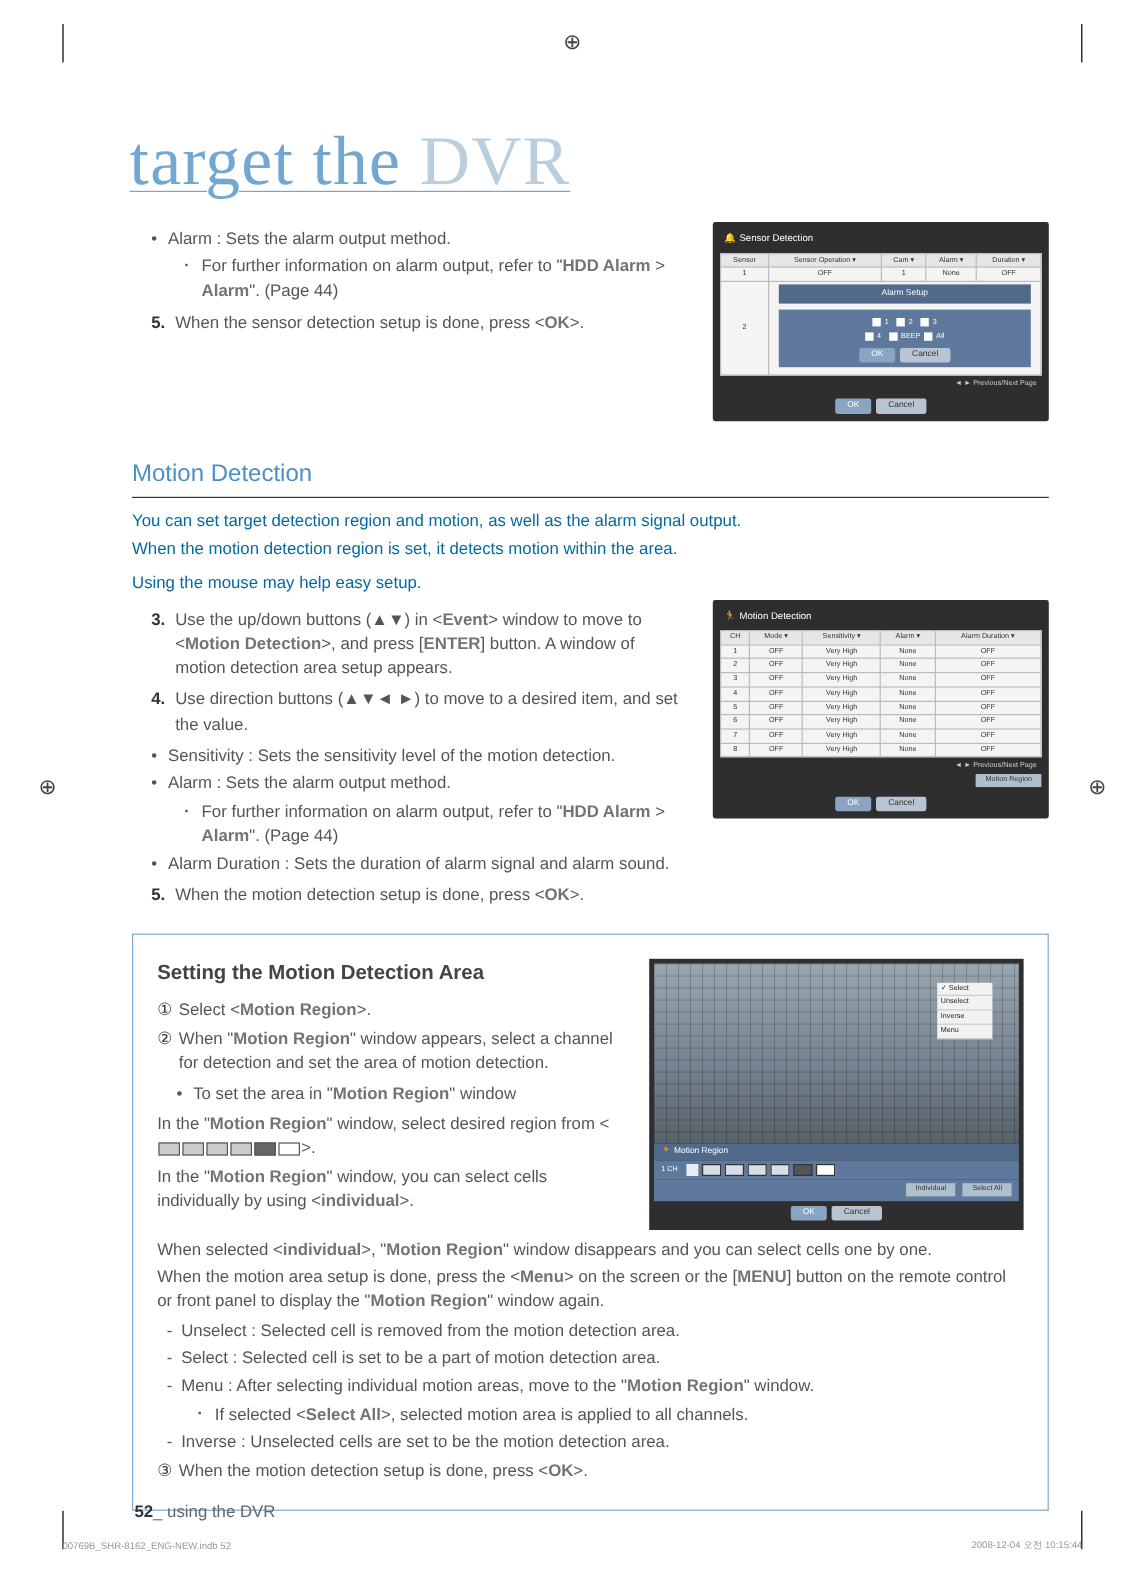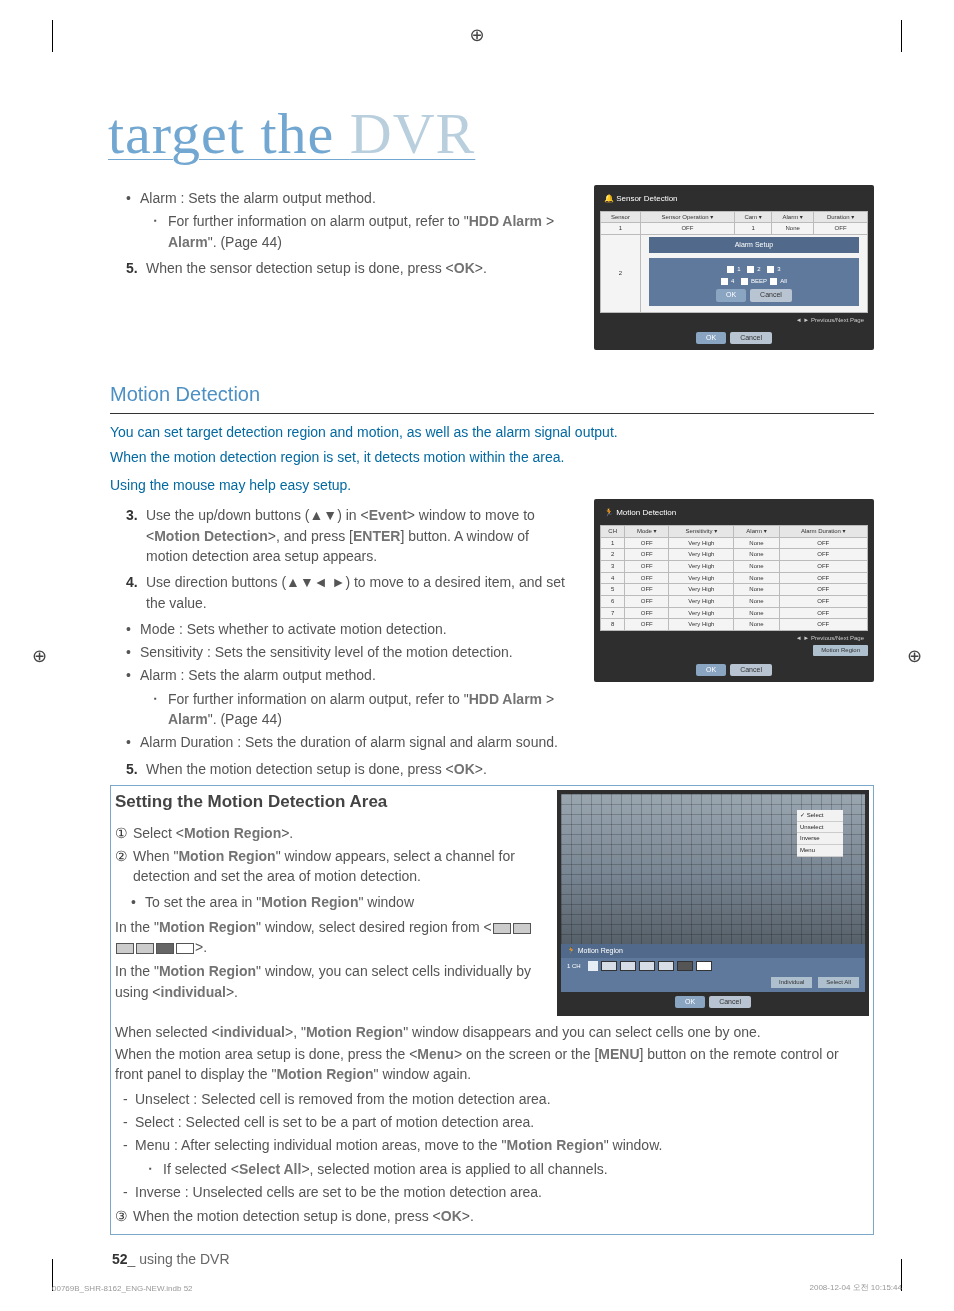--- a/index.html
+++ b/index.html
@@ -33,21 +33,21 @@
   .shot th{background:#e6e6e6;font-weight:normal}
   .shot .footer-btn{text-align:center;margin-top:8px}
   .sbtn{display:inline-block;background:#8aa5c2;color:#fff;font-size:7px;padding:1px 10px;border-radius:2px;margin:0 2px}
   .pager{text-align:right;font-size:6px;color:#ccc;margin-top:3px;padding-right:4px}
   .motion-region-btn{display:inline-block;background:#aebfce;color:#333;font-size:6px;padding:1px 8px;border-radius:1px;float:right;margin-top:2px}
   .alarm-popup{background:#516a8b;color:#fff;padding:3px 6px;margin:2px 8px 5px;font-size:7px}
   .alarm-body{background:#5e799c;padding:4px 6px;font-size:6px;color:#fff;margin:0 8px 6px}
   .alarm-body .row{margin:3px 0}
   .chk{display:inline-block;width:7px;height:7px;background:#fff;margin-right:3px;vertical-align:middle}
   
-  .boxed{margin-top:0;border:1.5px solid #7ca8cc;padding:4px}
+  .boxed{margin-top:16px;border:1.5px solid #7ca8cc;padding:20px}
   .boxed-row{display:flex;gap:16px;align-items:flex-start}
   .boxed h3{font-size:17px;color:#444;margin-bottom:8px;font-weight:bold}
   .circ{list-style:none;padding-left:0}
   .circ>li{position:relative;padding-left:18px;margin:3px 0;color:#555}
   .circ>li .no{position:absolute;left:0;color:#333}
   .dash{list-style:none;padding-left:8px}
   .dash>li{position:relative;padding-left:12px;margin:3px 0;color:#555}
   .dash>li::before{content:"-";position:absolute;left:0}
   .region-shot{width:312px;background:#2e2e2e;padding:4px;color:#eee;font-size:7px}
   .grid{position:relative;height:150px;background:linear-gradient(180deg,#9aa7b1 0%,#778491 55%,#566069 100%)}
@@ -158,21 +158,20 @@
           <li>
             <span class="no">3.</span>
             <span>Use the up/down buttons (▲▼) in &lt;</span><span class="b">Event</span><span>&gt; window to move to &lt;</span><span class="b">Motion Detection</span><span>&gt;, and press [</span><span class="b">ENTER</span><span>] button. A window of motion detection area setup appears.</span>
           </li>
           <li>
             <span class="no">4.</span>
             <span>Use direction buttons (▲▼◄ ►) to move to a desired item, and set the value.</span>
           </li>
         </ol>
         <ul class="bul">
-          <li>Mode : Sets whether to activate motion detection.</li>
           <li>Sensitivity : Sets the sensitivity level of the motion detection.</li>
           <li>
             <span>Alarm : Sets the alarm output method.</span>
             <ul class="sub">
                 <li>
               <span>For further information on alarm output, refer to "</span><span class="b">HDD Alarm</span><span> &gt; </span><span class="b">Alarm</span><span>". (Page 44)</span>
             </li>
               </ul>
           </li>
           <li>Alarm Duration : Sets the duration of alarm signal and alarm sound.</li>

